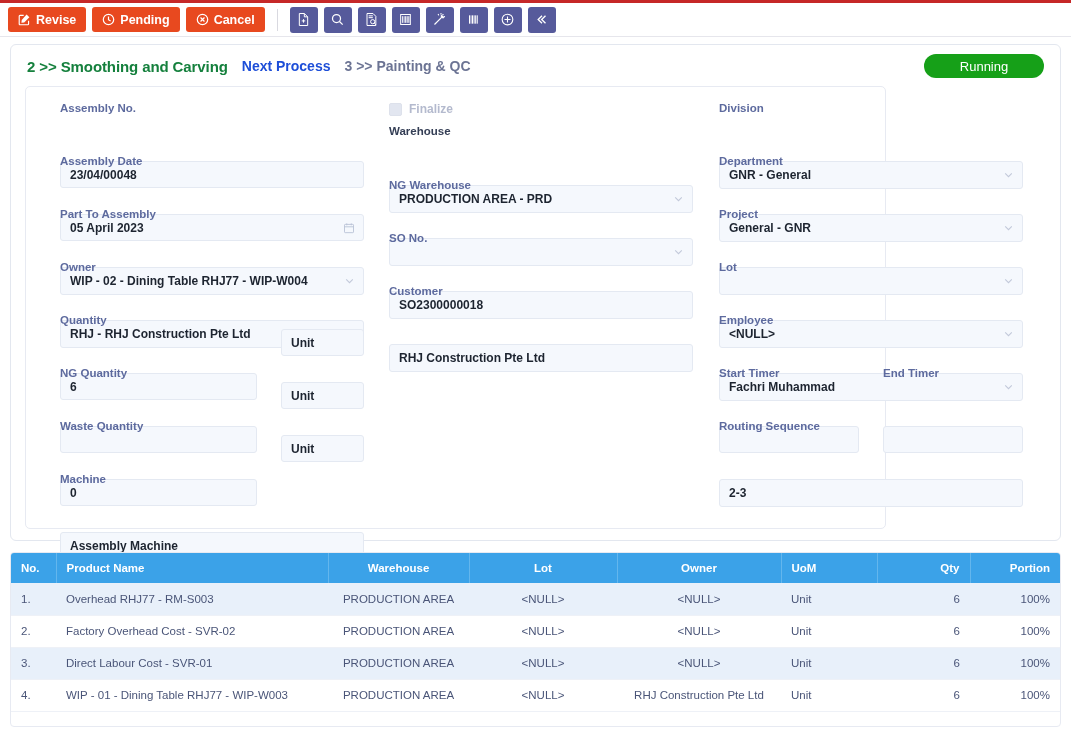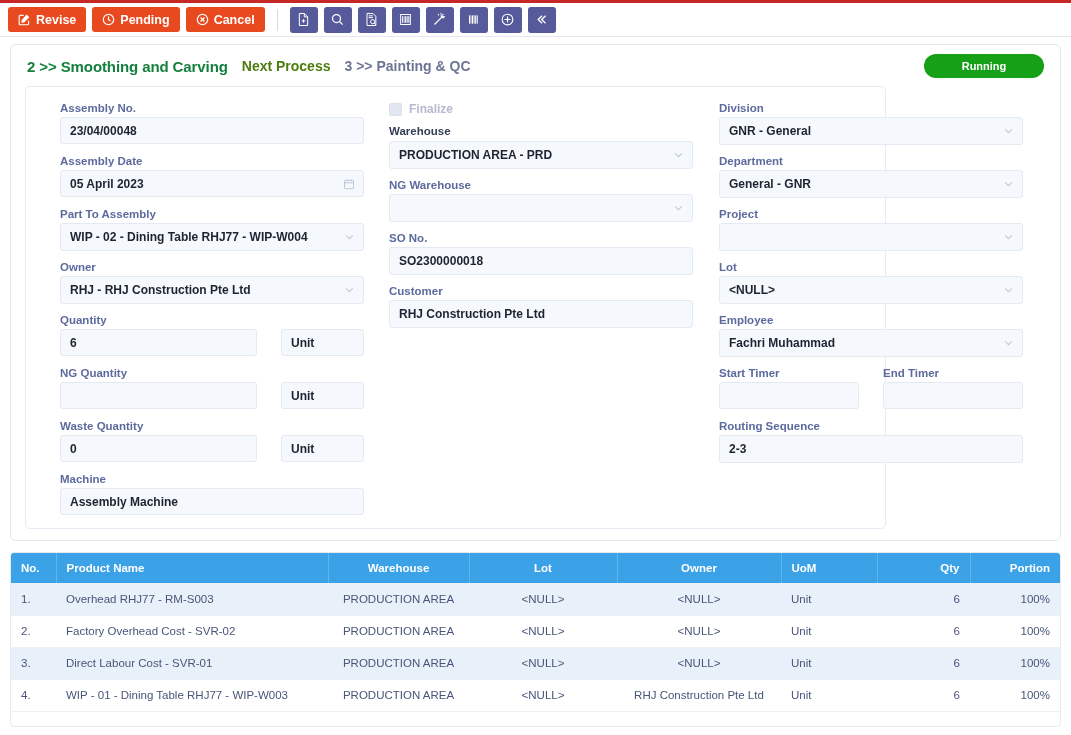--- a/index.html
+++ b/index.html
@@ -56,51 +56,51 @@
     background:#ffffff; border:1px solid #e3e7ef; border-radius:6px;
   }
   .card-head {
     position:absolute; left:0; top:0; width:100%; height:42px;
     display:flex; align-items:center; padding-left:16px;
   }
   .proc-title {
     font-size:15px; font-weight:bold; color:#15803d; letter-spacing:-0.1px;
   }
   .proc-next {
-    font-size:14px; font-weight:bold; color:#4d7c0f; margin-left:14px;
+    font-size:14px; font-weight:bold; color:#1d4ed8; margin-left:14px;
   }
   .proc-next2 {
     font-size:14px; font-weight:bold; color:#6c7494; margin-left:14px;
   }
   .status-pill {
     position:absolute; right:16px; top:9px;
     width:120px; height:24px; border-radius:13px;
     background:#16a018; color:#ffffff;
-    font-size:11px; font-weight:bold;
+    font-size:13px; font-weight:normal;
     display:flex; align-items:center; justify-content:center;
     cursor:pointer;
   }
 
   
   .panel {
     position:absolute; left:14px; top:41px; width:861px; height:443px;
     background:#fff; border:1px solid #e7eaf2; border-radius:5px;
   }
 
   
   .lbl {
     position:absolute; font-size:11.5px; font-weight:bold; color:#5d6a9e;
     white-space:nowrap;
   }
   .fld {
     position:absolute;
     background:#f5f8fd; border:1px solid #e4e9f2; border-radius:3px;
     font-size:12px; font-weight:bold; color:#1d2430;
     display:flex; align-items:center; padding:0 9px;
-    white-space:nowrap; overflow:hidden;
+    white-space:nowrap; overflow:hidden;margin-top:44px;
   }
   .fld .chev {
     position:absolute; right:8px; top:50%; transform:translateY(-50%);
     line-height:0;
   }
   .fld .cal {
     position:absolute; right:8px; top:50%; transform:translateY(-50%);
     line-height:0;
   }
   .unitbox {

